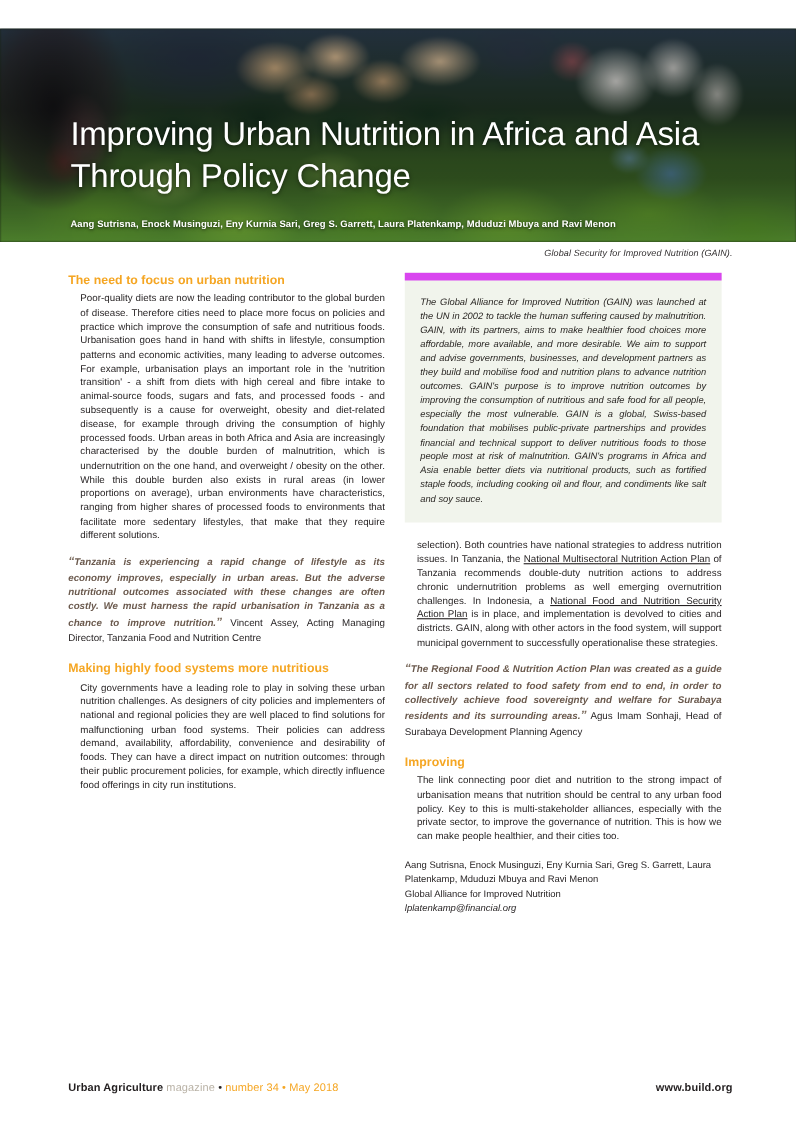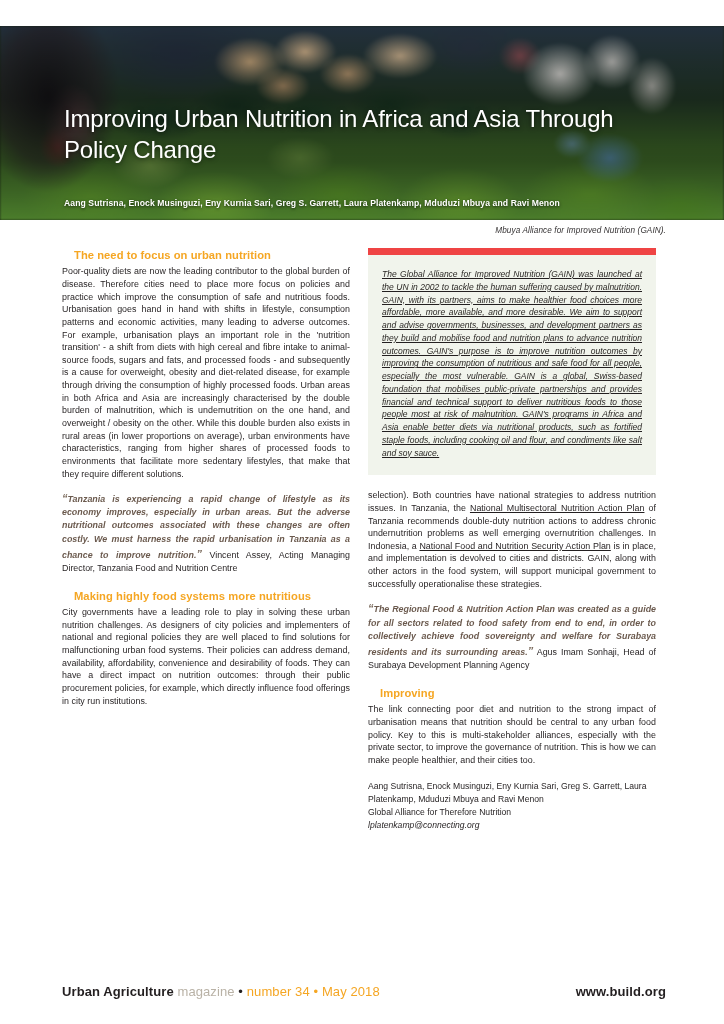--- a/index.html
+++ b/index.html
@@ -73,21 +73,21 @@
     position: absolute;
     inset: 0;
     background: linear-gradient(180deg, rgba(0,0,0,0.18) 0%, rgba(0,0,0,0.30) 38%, rgba(0,0,0,0.34) 70%, rgba(0,0,0,0.10) 100%);
   }
   .hero-title {
     position: absolute;
     left: 64px;
     top: 78px;
     width: 600px;
     color: #ffffff;
-    font-size: 24px;
+    font-size: 30px;
     line-height: 1.28;
     font-weight: 400;
     letter-spacing: -0.2px;
     text-shadow: 0 1px 4px rgba(0,0,0,0.55);
   }
   .hero-authors {
     position: absolute;
     left: 64px;
     top: 172px;
     width: 600px;
@@ -112,31 +112,31 @@
   
   .col {
     position: absolute;
     top: 248px;
     width: 288px;
   }
   .col-left  { left: 62px; }
   .col-right { left: 368px; }
 
   h2.section {
-    margin: 0 0 3px 12px;
+    margin: 0 0 3px 0;
     font-size: 11.2px;
     font-weight: bold;
     color: #f5a623;
     line-height: 1.28;
     letter-spacing: 0.05px;
   }
   h2.section.gap { margin-top: 14px; }
 
   p.body {
-    margin: 0 0 9px 0;
+    margin: 0 0 9px 11px;
     font-size: 8.9px;
     line-height: 1.42;
     text-align: justify;
     color: #231f20;
     letter-spacing: 0.02px;
   }
   p.body:last-child { margin-bottom: 0; }
 
   .pull {
     margin: 10px 0 9px 0;
@@ -164,26 +164,25 @@
 
   a.inline-link {
     color: #231f20;
     text-decoration: underline;
   }
 
   
   .gain-box {
     position: relative;
     background: #f1f4ec;
-    border-top: 7px solid #ef4444;
+    border-top: 7px solid #d946ef;
     padding: 13px 14px 16px 14px;
     box-sizing: border-box;
     width: 288px;
     margin-bottom: 14px;
-    text-decoration: underline;
   }
   .gain-box p {
     margin: 0;
     font-size: 8.5px;
     line-height: 1.5;
     font-style: italic;
     text-align: justify;
     color: #2a2724;
   }
 
@@ -195,42 +194,42 @@
     color: #231f20;
   }
   .signoff .em { font-style: italic; }
 
   
   .footer {
     position: absolute;
     left: 62px;
     right: 58px;
     top: 984px;
-    font-size: 13px;
+    font-size: 10px;
     display: flex;
     justify-content: space-between;
     align-items: baseline;
   }
   .footer-left { color: #f5a623; letter-spacing: 0.1px; }
   .footer-left .strong { color: #231f20; font-weight: bold; }
   .footer-left .mag { color: #b9b2a6; }
   .footer-left .dot { color: #231f20; }
   .footer-right { color: #231f20; font-weight: bold; letter-spacing: 0.1px; }
 </style>
 </head>
 <body>
 
 <div class="hero">
   <div class="hero-photo"></div>
   <div class="hero-scrim"></div>
   <div class="hero-title">Improving Urban Nutrition in Africa and Asia Through Policy Change</div>
   <div class="hero-authors">Aang Sutrisna, Enock Musinguzi, Eny Kurnia Sari, Greg S. Garrett, Laura Platenkamp, Mduduzi Mbuya and Ravi Menon</div>
 </div>
 
-<div class="caption">Mbuya Alliance for Improved Nutrition (GAIN).</div>
+<div class="caption">Global Security for Improved Nutrition (GAIN).</div>
 
 <div class="col col-left">
 
   <h2 class="section">The need to focus on urban nutrition</h2>
   <p class="body">Poor-quality diets are now the leading contributor to the global burden of disease. Therefore cities need to place more focus on policies and practice which improve the consumption of safe and nutritious foods. Urbanisation goes hand in hand with shifts in lifestyle, consumption patterns and economic activities, many leading to adverse outcomes. For example, urbanisation plays an important role in the 'nutrition transition' - a shift from diets with high cereal and fibre intake to animal-source foods, sugars and fats, and processed foods - and subsequently is a cause for overweight, obesity and diet-related disease, for example through driving the consumption of highly processed foods. Urban areas in both Africa and Asia are increasingly characterised by the double burden of malnutrition, which is undernutrition on the one hand, and overweight / obesity on the other. While this double burden also exists in rural areas (in lower proportions on average), urban environments have characteristics, ranging from higher shares of processed foods to environments that facilitate more sedentary lifestyles, that make that they require different solutions.</p>
 
   <div class="pull">
     <span class="mark">“</span><span class="q">Tanzania is experiencing a rapid change of lifestyle as its economy improves, especially in urban areas. But the adverse nutritional outcomes associated with these changes are often costly. We must harness the rapid urbanisation in Tanzania as a chance to improve nutrition.</span><span class="mark">”</span> <span class="attrib">Vincent Assey, Acting Managing Director, Tanzania Food and Nutrition Centre</span>
   </div>
 
@@ -251,22 +250,22 @@
 
   <div class="pull">
     <span class="mark">“</span><span class="q">The Regional Food &amp; Nutrition Action Plan was created as a guide for all sectors related to food safety from end to end, in order to collectively achieve food sovereignty and welfare for Surabaya residents and its surrounding areas.</span><span class="mark">”</span> <span class="attrib">Agus Imam Sonhaji, Head of Surabaya Development Planning Agency</span>
   </div>
 
   <h2 class="section gap">Improving</h2>
   <p class="body">The link connecting poor diet and nutrition to the strong impact of urbanisation means that nutrition should be central to any urban food policy. Key to this is multi-stakeholder alliances, especially with the private sector, to improve the governance of nutrition. This is how we can make people healthier, and their cities too.</p>
 
   <div class="signoff">
     <div>Aang Sutrisna, Enock Musinguzi, Eny Kurnia Sari, Greg S. Garrett, Laura Platenkamp, Mduduzi Mbuya and Ravi Menon</div>
-    <div>Global Alliance for Therefore Nutrition</div>
-    <div class="em">lplatenkamp@connecting.org</div>
+    <div>Global Alliance for Improved Nutrition</div>
+    <div class="em">lplatenkamp@financial.org</div>
   </div>
 
 </div>
 
 <div class="footer">
   <div class="footer-left"><span class="strong">Urban Agriculture</span> <span class="mag">magazine</span> <span class="dot">•</span> <span>number 34</span> <span>•</span> <span>May 2018</span></div>
   <div class="footer-right">www.build.org</div>
 </div>
 
 </body></html>

